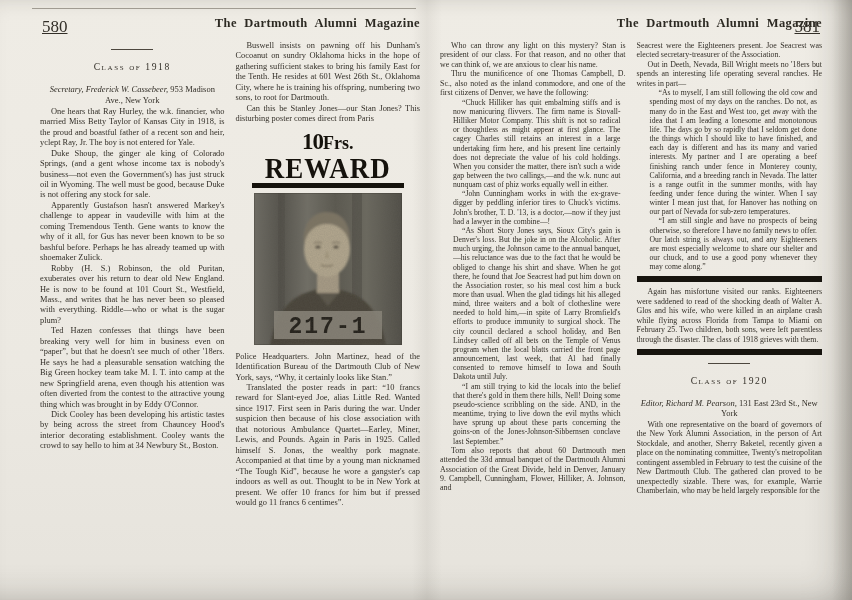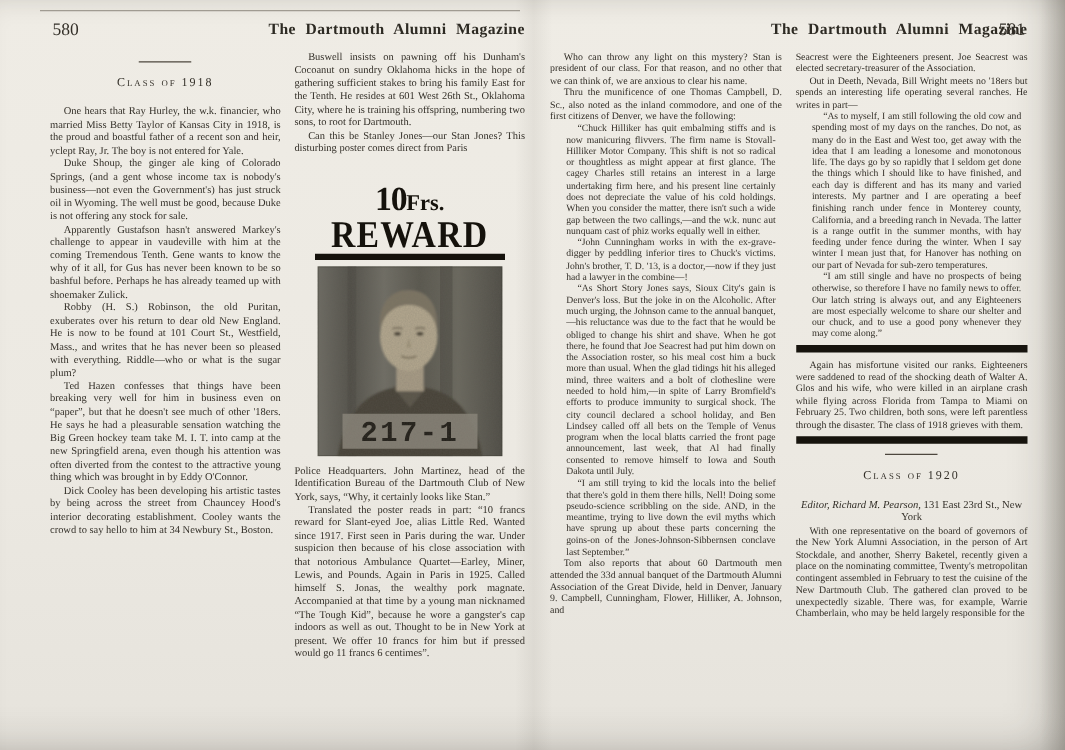--- a/index.html
+++ b/index.html
@@ -15,41 +15,41 @@
   .gutter-shadow { position:absolute; top:0; left:412px; width:30px; height:100%;
     background:linear-gradient(to right, rgba(70,65,55,0) 0%, rgba(70,65,55,0.07) 50%, rgba(70,65,55,0) 100%); }
   .spread { position:relative; display:flex; width:100%; height:100%; }
   .page { box-sizing:border-box; width:426px; position:relative; }
   .page-left  { padding:16px 6px 0 40px; }
   .page-right { padding:16px 30px 0 14px; }
   .top-rule { position:absolute; top:8px; left:32px; right:10px; border-top:1px solid rgba(70,64,54,0.45); }
   .page-head { position:relative; height:16px; margin-bottom:9px; }
   .running-title { position:absolute; left:0; right:0; text-align:right;
     font-weight:bold; font-size:12.5px; letter-spacing:0.4px; word-spacing:4px; color:#2d2a23; }
-  .page-num { position:absolute; top:1px; font-size:14px; }
+  .page-num { position:absolute; top:1px; font-size:17px;text-decoration:underline; }
   .page-num.left-pos { left:2px; }
   .page-num.right-pos { right:2px; }
   .cols { display:flex; gap:11px; }
   .col { flex:1; min-width:0; text-align:justify; }
   .page-left  .col { font-size:8.4px;  line-height:10.45px; }
   .page-right .col { font-size:7.9px;  line-height:9.45px; }
   .para { margin:0; text-indent:11px; }
   .para.noindent { text-indent:0; }
   .quote { margin:0 5px 0 13px; text-indent:9px; }
   .page-right .quote { font-size:7.7px; line-height:9.15px; }
   .section-rule { width:42px; border:none; border-top:1px solid #4d473e; margin:8px auto 7px; }
   .section-heading { margin:12px; text-align:justify; text-align:center; text-indent:0;
     font-variant:small-caps; letter-spacing:1.6px; font-size:9.6px; }
   .byline { margin:0 0 2px; text-align:center; text-indent:0; font-size:8.5px; line-height:10.2px; }
   .byline .it { font-style:italic; }
   .divider-bar { height:6px; background:#17140e; margin:5px 0; }
   
   .poster { width:160px; margin:5px auto 7px; text-align:center; color:#15120c; }
   .poster-headline { display:flex; justify-content:center; align-items:baseline; line-height:1; }
-  .poster-amount { font-weight:bold; font-size:27px; letter-spacing:-1px;margin-top:16px; }
+  .poster-amount { font-weight:bold; font-size:23px; letter-spacing:-1px; }
   .poster-currency { font-weight:bold; font-size:18px; margin-left:0; }
   .poster-word { font-size:27px; line-height:26px; font-weight:bold; letter-spacing:1px;
     transform:scaleY(1.12); transform-origin:top center; white-space:nowrap; }
   .poster-bar { width:152px; height:5px; background:#15120c; margin:4px auto 5px; }
   .mugshot { display:block; width:148px; height:152px; margin:0 auto; }
 </style>
 </head>
 <body>
 
 <div class="scan">
@@ -61,20 +61,21 @@
       <div class="top-rule"></div>
       <div class="page-head">
         <span class="page-num left-pos">580</span>
         <span class="running-title">The Dartmouth Alumni Magazine</span>
       </div>
       <div class="cols">
 
         <div class="col">
           <hr class="section-rule">
           <p class="section-heading">Class of 1918</p>
+          <p class="byline"><span class="it">Secretary, Frederick W. Cassebeer,</span> <span>953 Madison Ave., New York</span></p>
           <p class="para">One hears that Ray Hurley, the w.k. financier, who married Miss Betty Taylor of Kansas City in 1918, is the proud and boastful father of a recent son and heir, yclept Ray, Jr.  The boy is not entered for Yale.</p>
           <p class="para">Duke Shoup, the ginger ale king of Colorado Springs, (and a gent whose income tax is nobody's business—not even the Government's) has just struck oil in Wyoming.  The well must be good, because Duke is not offering any stock for sale.</p>
           <p class="para">Apparently Gustafson hasn't answered Markey's challenge to appear in vaudeville with him at the coming Tremendous Tenth.  Gene wants to know the why of it all, for Gus has never been known to be so bashful before.  Perhaps he has already teamed up with shoemaker Zulick.</p>
           <p class="para">Robby (H. S.) Robinson, the old Puritan, exuberates over his return to dear old New England.  He is now to be found at 101 Court St., Westfield, Mass., and writes that he has never been so pleased with everything.  Riddle—who or what is the sugar plum?</p>
           <p class="para">Ted Hazen confesses that things have been breaking very well for him in business even on “paper”, but that he doesn't see much of other '18ers.  He says he had a pleasurable sensation watching the Big Green hockey team take M. I. T. into camp at the new Springfield arena, even though his attention was often diverted from the contest to the attractive young thing which was brought in by Eddy O'Connor.</p>
           <p class="para">Dick Cooley has been developing his artistic tastes by being across the street from Chauncey Hood's interior decorating establishment.  Cooley wants the crowd to say hello to him at 34 Newbury St., Boston.</p>
         </div>
 
         <div class="col">
           <p class="para">Buswell insists on pawning off his Dunham's Cocoanut on sundry Oklahoma hicks in the hope of gathering sufficient stakes to bring his family East for the Tenth.  He resides at 601 West 26th St., Oklahoma City, where he is training his offspring, numbering two sons, to root for Dartmouth.</p>

